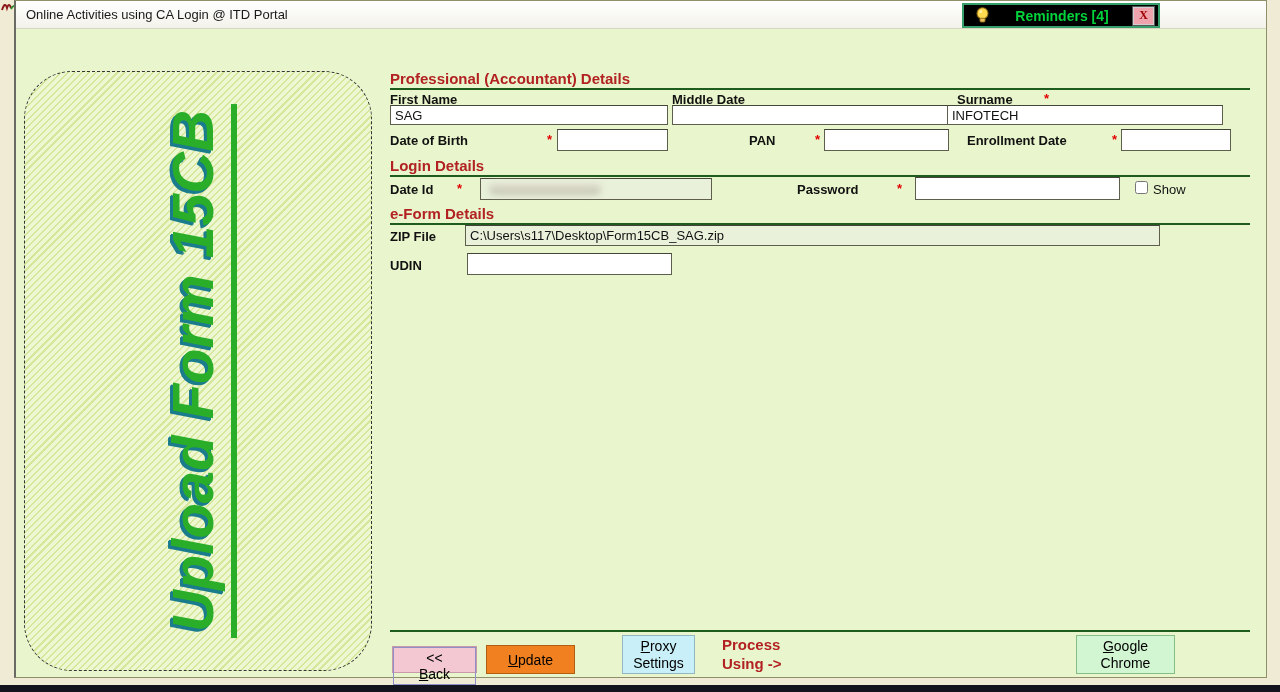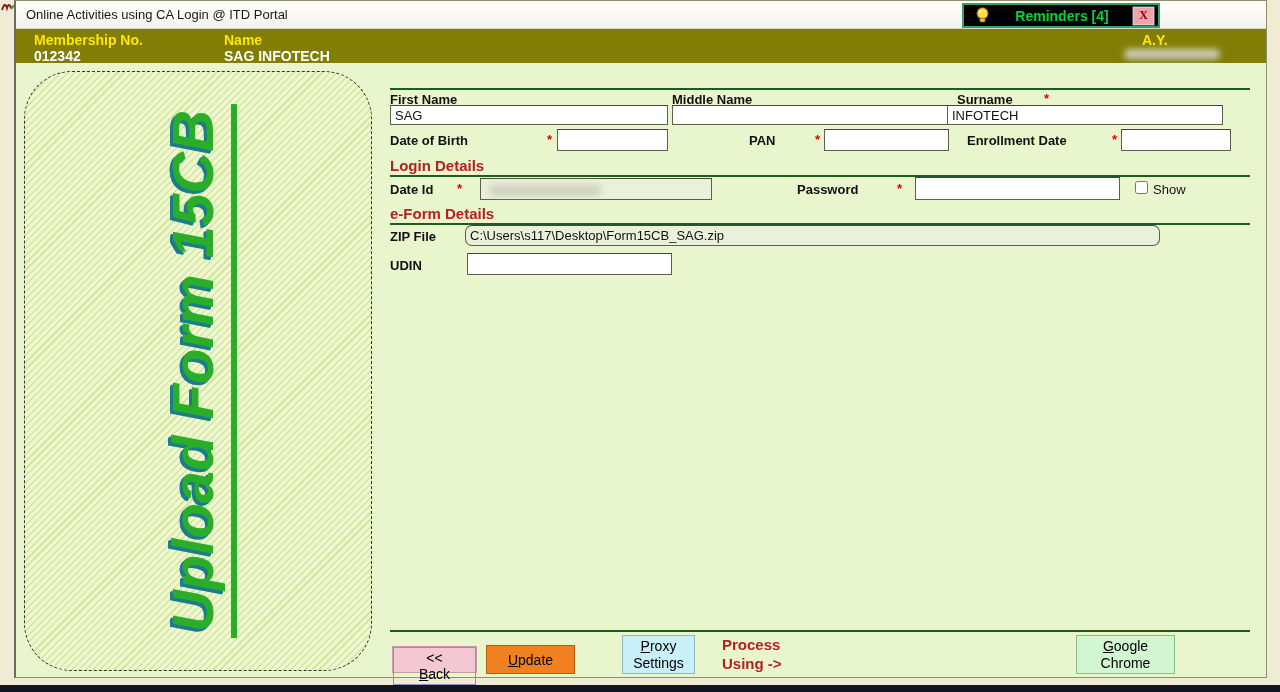--- a/index.html
+++ b/index.html
@@ -82,39 +82,32 @@
     <path d="M1 10 Q4 1 6 8 Q8 2 10 8" stroke="#8B1A1A" stroke-width="2" fill="none"></path>
     <path d="M10 9 Q13 3 16 9" stroke="#2E8B2E" stroke-width="2" fill="none"></path>
   </svg>
 
   <div class="window">
 
     <div class="titlebar">
       <span class="title">Online Activities using CA Login @ ITD Portal</span>
     </div>
 
-    <div class="infobar">
-      <span class="info-label" style="left:18px; top:3px;">Membership No.</span>
-      <span class="info-value" style="left:18px; top:19px;">012342</span>
-      <span class="info-label" style="left:208px; top:3px;">Name</span>
-      <span class="info-value" style="left:208px; top:19px;">SAG INFOTECH</span>
-      <span class="info-label" style="left:1126px; top:3px;">A.Y.</span>
-      <div class="redact" style="position:absolute; left:1108px; top:20px; width:96px; height:11px;"></div>
-    </div>
 
     <div class="content">
 
       <div class="watermark-panel">
         <div class="watermark-text">Upload Form 15CB</div>
       </div>
 
+      <div class="sect" style="left:374px; top:7px;">Professional (Accountant) Details</div>
       <div class="rule" style="left:374px; top:25px;"></div>
 
       <span class="lbl" style="left:374px; top:29px;">First Name</span>
-      <span class="lbl" style="left:656px; top:29px;">Middle Name</span>
+      <span class="lbl" style="left:656px; top:29px;">Middle Date</span>
       <span class="lbl" style="left:941px; top:29px;">Surname</span>
       <span class="req" style="left:1028px; top:28px;">*</span>
 
       <input class="inp" style="left: 374px; top: 42px; width: 278px;" value="SAG">
       <input class="inp" style="left: 656px; top: 42px; width: 278px;" value="">
       <input class="inp" style="left: 931px; top: 42px; width: 276px;" value="INFOTECH">
 
       <span class="lbl" style="left:374px; top:70px;">Date of Birth</span>
       <span class="req" style="left:531px; top:69px;">*</span>
       <input class="inp" style="left: 541px; top: 66px; width: 111px; height: 22px;" value="">
@@ -140,21 +133,21 @@
       <span class="req" style="left:881px; top:118px;">*</span>
       <input class="inp" style="left: 899px; top: 114px; width: 205px; height: 23px;" value="">
 
       <input type="checkbox" class="cb" style="left: 1119px; top: 118px;">
       <span class="lbl" style="left:1137px; top:119px; font-weight:normal;">Show</span>
 
       <div class="sect" style="left:374px; top:142px;">e-Form Details</div>
       <div class="rule" style="left:374px; top:160px;"></div>
 
       <span class="lbl" style="left:374px; top:166px;">ZIP File</span>
-      <input class="inp greenbg" style="left: 449px; top: 162px; width: 695px; height: 21px; border-radius: 7px;" value="C:\Users\s117\Desktop\Form15CB_SAG.zip">
+      <input class="inp greenbg" style="left: 449px; top: 162px; width: 695px; height: 21px;" value="C:\Users\s117\Desktop\Form15CB_SAG.zip">
 
       <span class="lbl" style="left:374px; top:195px;">UDIN</span>
       <input class="inp" style="left: 451px; top: 190px; width: 205px; height: 22px;" value="">
 
       <div class="rule" style="left:374px; top:567px;"></div>
 
       <button class="btn btn-back">
         <span class="focus-rect"><span>&lt;&lt; </span><span class="accel">B</span><span>ack</span></span>
       </button>
 

